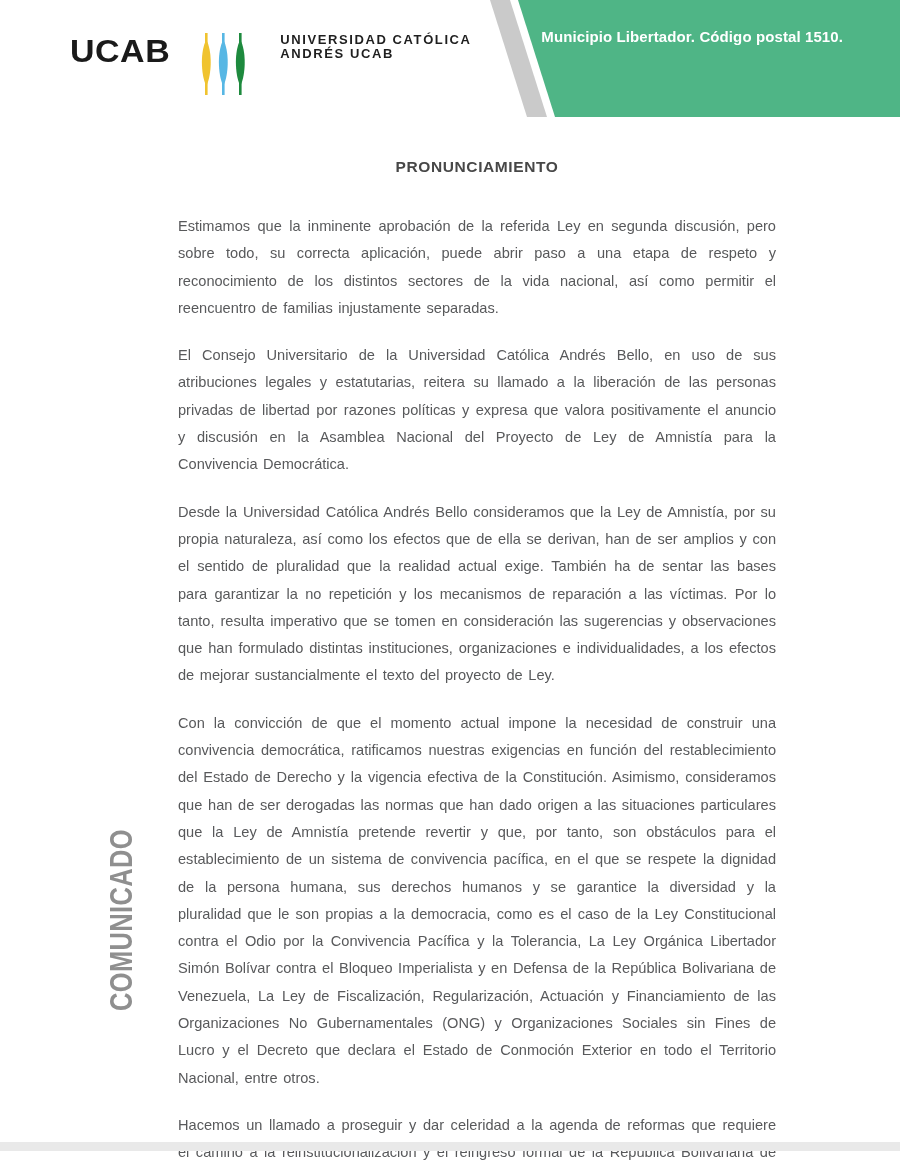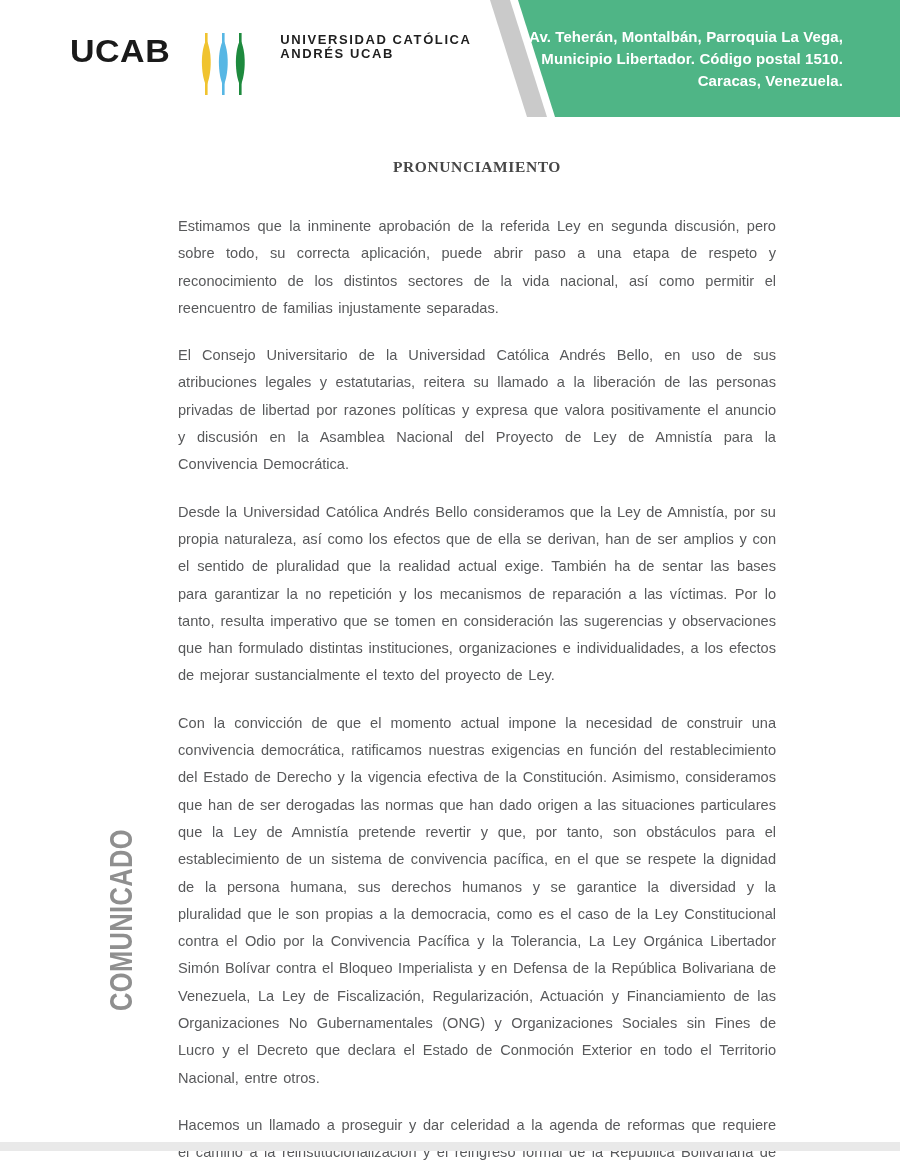--- a/index.html
+++ b/index.html
@@ -68,21 +68,20 @@
   .doc-title {
     position: absolute;
     top: 158px;
     left: 178px;
     width: 598px;
     text-align: center;
     font-size: 15.5px;
     font-weight: 700;
     color: #474747;
     letter-spacing: 0.6px;
-    font-family: Liberation Serif, serif;
   }
 
   .doc-body {
     position: absolute;
     top: 213px;
     left: 178px;
     width: 598px;
     color: #58595b;
     font-size: 14.6px;
     line-height: 27.3px;
@@ -120,23 +119,21 @@
 </head>
 <body>
 
 <div class="page">
 
   <svg class="banner-svg" viewBox="0 0 420 117" aria-hidden="true">
     <polygon points="10,0 30,0 67,117 47,117" fill="#CACACA"></polygon>
     <polygon points="38,0 420,0 420,117 75,117" fill="#4FB586"></polygon>
   </svg>
   <div class="banner-text">
-    <div>Av. Teherán, Montalbán, Parroquia La Vega,</div>
     <div>Municipio Libertador. Código postal 1510.</div>
-    <div>Caracas, Venezuela.</div>
   </div>
 
   <div class="logo">
     <span class="logo-acronym">UCAB</span>
     <svg class="logo-bars" width="52" height="62" viewBox="0 0 52 62" aria-hidden="true">
       <g fill="#F0C32F">
         <rect x="7" y="0" width="2.6" height="62"></rect>
         <path d="M8.3 7 C14.2 17, 14.2 41, 8.3 53 C2.4 41, 2.4 17, 8.3 7 Z"></path>
       </g>
       <g fill="#57B7E4">

